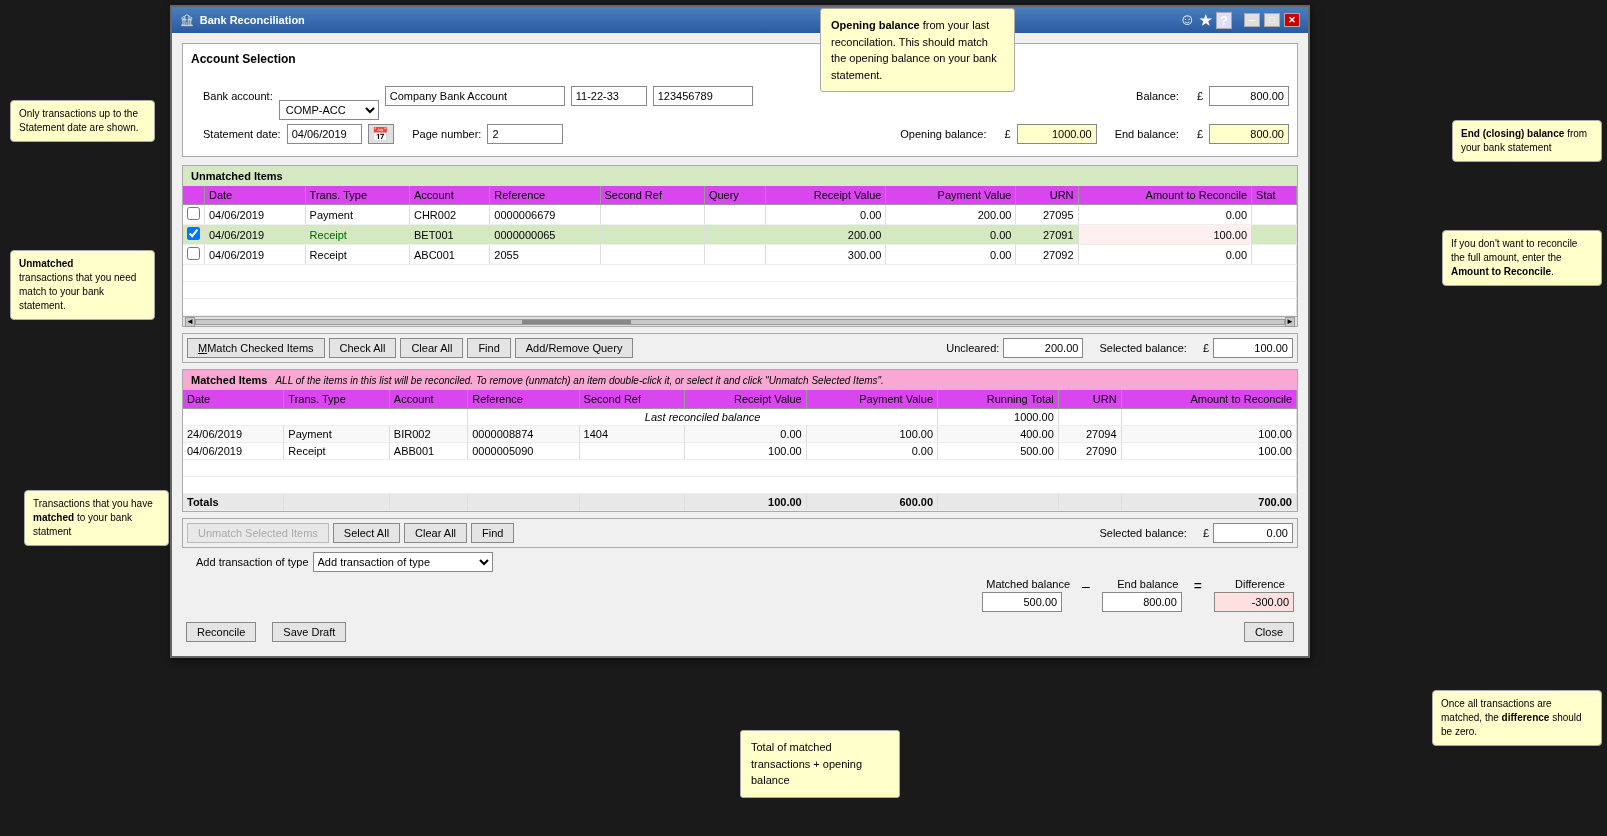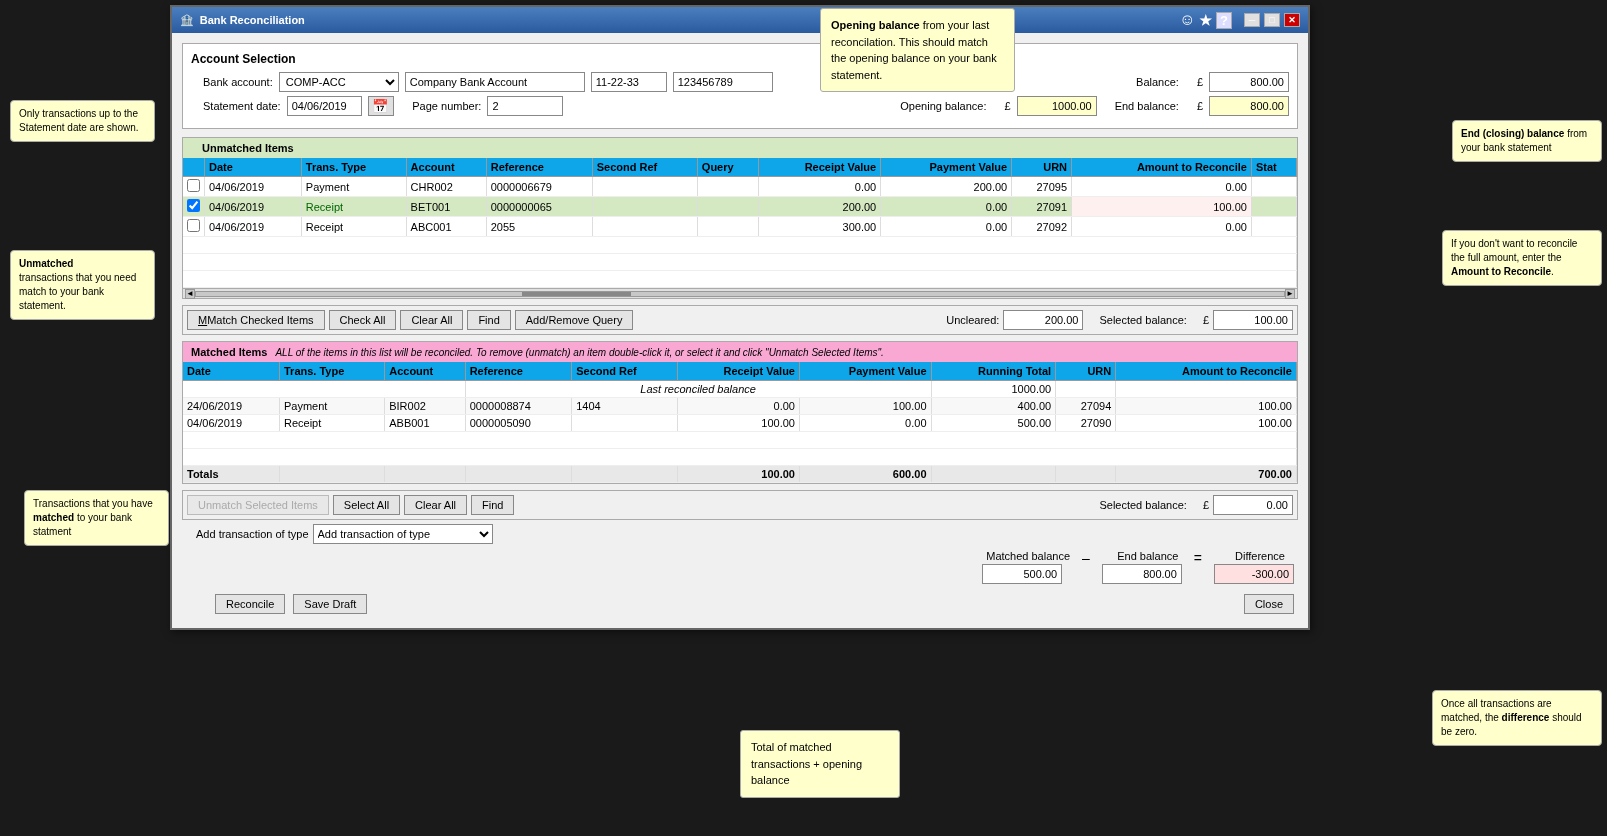--- a/index.html
+++ b/index.html
@@ -37,29 +37,29 @@
     .form-input-med { width: 100px; }
     .form-input-num { width: 80px; text-align: right; }
     
     select.form-input { height: 20px; padding: 1px 2px; }
     
     .row-spacer { flex: 1; }
     
     
     .items-section { background: white; border: 1px solid #aaa; margin-bottom: 6px; }
     .items-header { 
-      background: #d4e8c2; padding: 4px 19px; font-weight: bold; font-size: 11px;
+      background: #d4e8c2; padding: 4px 8px; font-weight: bold; font-size: 11px;
       display: flex; align-items: center; gap: 8px;
     }
     .items-header-note { font-weight: normal; font-style: italic; font-size: 10px; }
     
     table { width: 100%; border-collapse: collapse; font-size: 11px; }
     .col-header { 
-      background: #0ea5e9; border-right: 1px solid #999; border-bottom: 1px solid #999;
-      padding: 3px 4px; font-weight: bold; white-space: nowrap; text-align: left;
+      background: #d946ef; border-right: 1px solid #999; border-bottom: 1px solid #999;
+      padding: 3px 4px; font-weight: normal; white-space: nowrap; text-align: left;
     }
     .col-header-right { text-align: right; }
     td { 
       padding: 2px 4px; border-right: 1px solid #ddd; border-bottom: 1px solid #eee;
       white-space: nowrap;
     }
     td.right { text-align: right; }
     tr.row-normal { background: white; }
     tr.row-checked { background: #d4e8c2; }
     tr.row-alt { background: #f8f8f8; }
@@ -150,21 +150,21 @@
     </div>
   </div>
 
   <div class="content">
 
     <div class="account-selection">
       <div class="section-title">Account Selection</div>
 
       <div class="form-row">
         <span class="form-label">Bank account:</span>
-        <select class="form-input" style="width:120px;">
+        <select class="form-input" style="width:100px;margin-top:28px;">
           <option>COMP-ACC</option>
         </select>
         <input class="form-input form-input-wide" type="text" value="Company Bank Account" style="">
         <input class="form-input form-input-sm" type="text" value="11-22-33" style="">
         <input class="form-input form-input-med" type="text" value="123456789" style="">
         <div class="row-spacer"></div>
         <span class="form-label">Balance:</span>
         <span class="form-label">£</span>
         <input class="form-input form-input-num" type="text" value="800.00" style="">
       </div>
@@ -397,21 +397,21 @@
       <div style="display:flex; align-items:flex-end; padding-bottom:4px;">
         <span style="font-size:14px; padding:0 4px;">=</span>
       </div>
       <div style="display:flex; flex-direction:column; align-items:center; gap:2px;">
         <span class="form-label">Difference</span>
         <input class="calc-input" type="text" value="-300.00" style="background: rgb(255, 224, 224);">
       </div>
     </div>
 
     <div class="final-buttons">
-      <div style="display:flex; gap:8px;margin-left:29px;">
+      <div style="display:flex; gap:16px;">
         <button class="btn">Reconcile</button>
         <button class="btn">Save Draft</button>
       </div>
       <button class="btn">Close</button>
     </div>
 
   </div>
 </div>
 
 <div class="callout" style="left:10px; top:100px; max-width:145px;">

